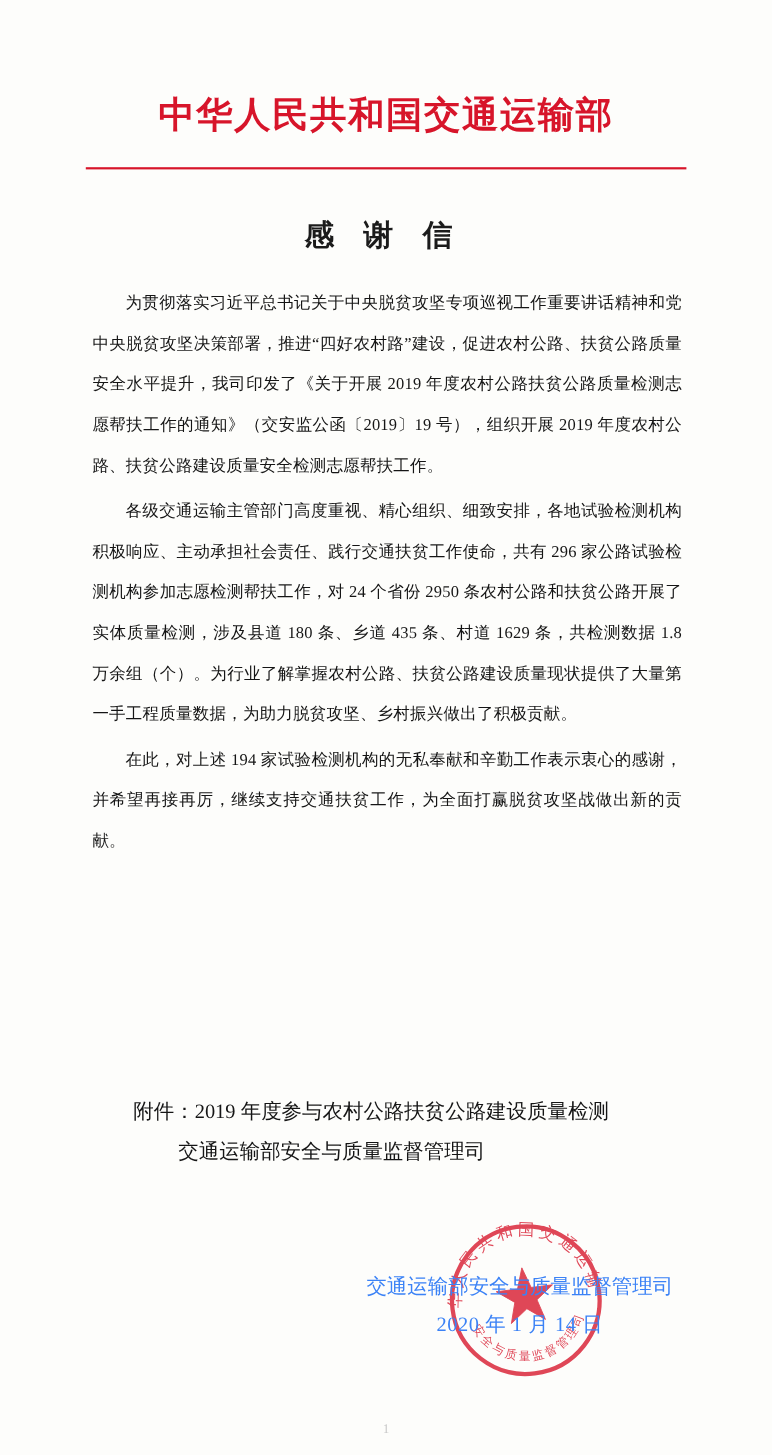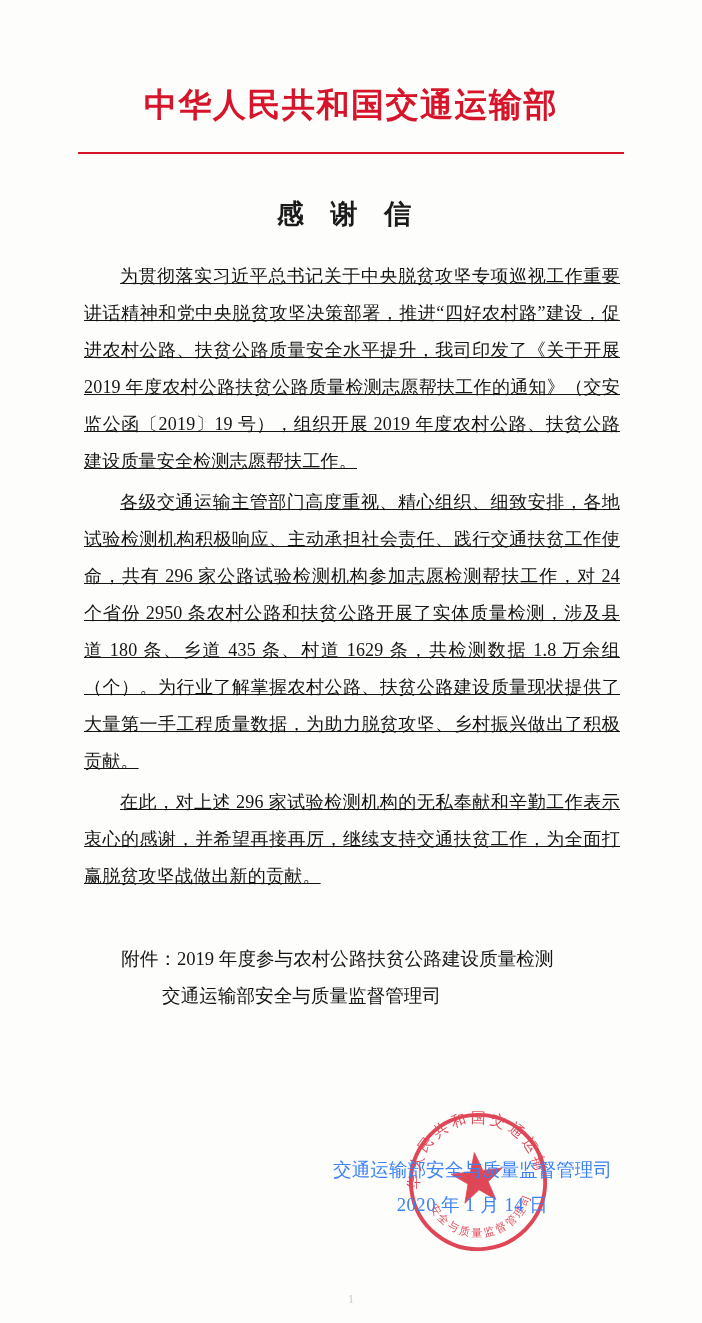--- a/index.html
+++ b/index.html
@@ -60,35 +60,34 @@
 
   
   .body-block {
     position: absolute;
     left: 84px;
     top: 258px;
     width: 536px;
     color: #151515;
   }
   .para {
-    font-size: 18px;
+    font-size: 15px;
     line-height: 37px;
     text-align: justify;
     text-justify: inter-ideograph;
     text-indent: 2em;
     margin: 0 0 4px 0;
     letter-spacing: 0.2px;
-    text-decoration: underline;
   }
 
   
   .attachment {
     position: absolute;
     left: 84px;
-    top: 940px;
+    top: 992px;
     width: 536px;
     color: #151515;
     font-size: 18.6px;
     line-height: 37px;
   }
   .attachment-line1 {
     text-indent: 2em;
   }
   .attachment-line2 {
     text-indent: 4.2em;
@@ -141,21 +140,21 @@
   <div class="letterhead">
     <div class="letterhead-title">中华人民共和国交通运输部</div>
   </div>
   <div class="letterhead-rule"></div>
 
   <div class="doc-title">感 谢 信</div>
 
   <div class="body-block">
     <p class="para">为贯彻落实习近平总书记关于中央脱贫攻坚专项巡视工作重要讲话精神和党中央脱贫攻坚决策部署，推进“四好农村路”建设，促进农村公路、扶贫公路质量安全水平提升，我司印发了《关于开展 2019 年度农村公路扶贫公路质量检测志愿帮扶工作的通知》（交安监公函〔2019〕19 号），组织开展 2019 年度农村公路、扶贫公路建设质量安全检测志愿帮扶工作。</p>
     <p class="para">各级交通运输主管部门高度重视、精心组织、细致安排，各地试验检测机构积极响应、主动承担社会责任、践行交通扶贫工作使命，共有 296 家公路试验检测机构参加志愿检测帮扶工作，对 24 个省份 2950 条农村公路和扶贫公路开展了实体质量检测，涉及县道 180 条、乡道 435 条、村道 1629 条，共检测数据 1.8 万余组（个）。为行业了解掌握农村公路、扶贫公路建设质量现状提供了大量第一手工程质量数据，为助力脱贫攻坚、乡村振兴做出了积极贡献。</p>
-    <p class="para">在此，对上述 296 家试验检测机构的无私奉献和辛勤工作表示衷心的感谢，并希望再接再厉，继续支持交通扶贫工作，为全面打赢脱贫攻坚战做出新的贡献。</p>
+    <p class="para">在此，对上述 194 家试验检测机构的无私奉献和辛勤工作表示衷心的感谢，并希望再接再厉，继续支持交通扶贫工作，为全面打赢脱贫攻坚战做出新的贡献。</p>
   </div>
 
   <div class="attachment">
     <div class="attachment-line1">附件：2019 年度参与农村公路扶贫公路建设质量检测</div>
     <div class="attachment-line2">交通运输部安全与质量监督管理司</div>
   </div>
 
   <div class="seal">
     <svg viewBox="0 0 200 200" width="156" height="156" aria-hidden="true">
       <defs>

